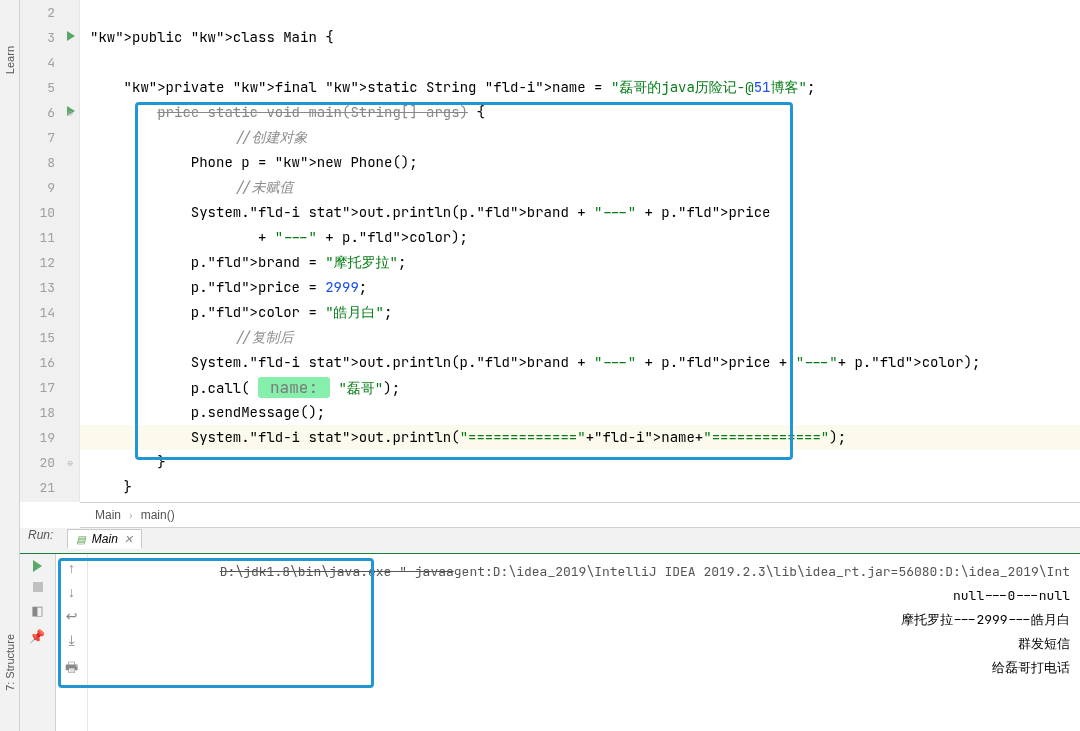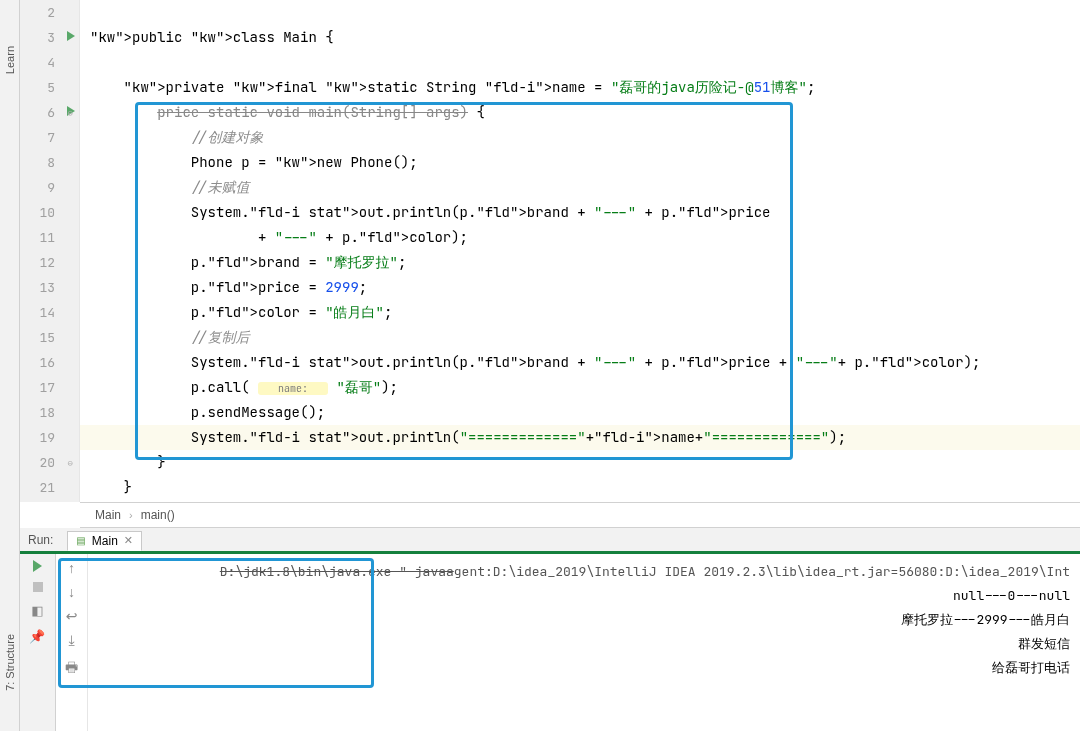--- a/index.html
+++ b/index.html
@@ -90,27 +90,27 @@
     }
     .code-line {
       height: 25px;
       line-height: 25px;
       padding-left: 10px;
       white-space: pre;
     }
     .code-line.hl { background: #fcfaed; }
     .str { color: #067d17; }
     .num { color: #1750eb; }
-    .cmt { color: #8c8c8c; font-style: italic; }
+    .cmt { color: #8c8c8c; font-style: italic; margin-left: 44px; }
     .param-hint {
-      background: #fef9c3;
+      background: #86efac;
       border-radius: 3px;
       color: #7a7a7a;
-      padding: 0 20px;
-      font-size: 10px;
+      padding: 0 12px;
+      font-size: 16px;
     }
     .strike { text-decoration: line-through; color: #888; }
     .blue-box-1 {
       position: absolute;
       left: 135px; top: 102px;
       width: 658px; height: 358px;
       border: 3px solid #2196d4;
       border-radius: 4px;
       pointer-events: none;
     }
@@ -140,25 +140,26 @@
       top: 528px;
       right: 0;
       bottom: 0;
       background: #fff;
       display: flex;
       flex-direction: column;
     }
     .run-header {
       height: 26px;
       background: #f2f2f2;
-      border-bottom: 3px solid #15803d;
-      display: flex;
-      align-items: center;
+      border-bottom: 1px solid #15803d;
+      display: flex;
+      align-items: flex-start;
       padding-left: 8px;
       font-size: 12px;
+      font-style: italic;
     }
     .run-header .lbl { color: #555; margin-right: 14px; }
     .run-tab {
       background: #fff;
       border: 1px solid #c9c9c9;
       border-bottom-color: #fff;
       padding: 2px 8px;
       display: flex;
       align-items: center;
       gap: 6px;

